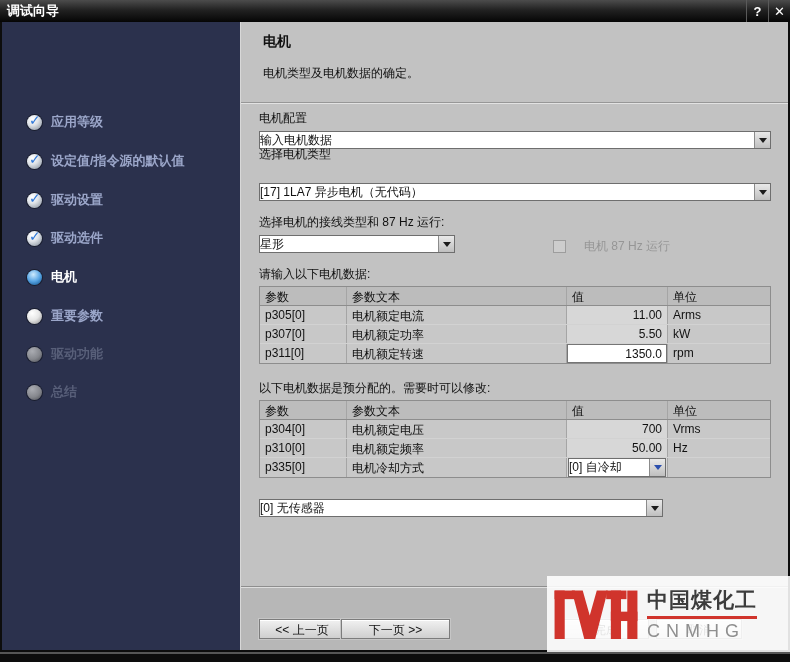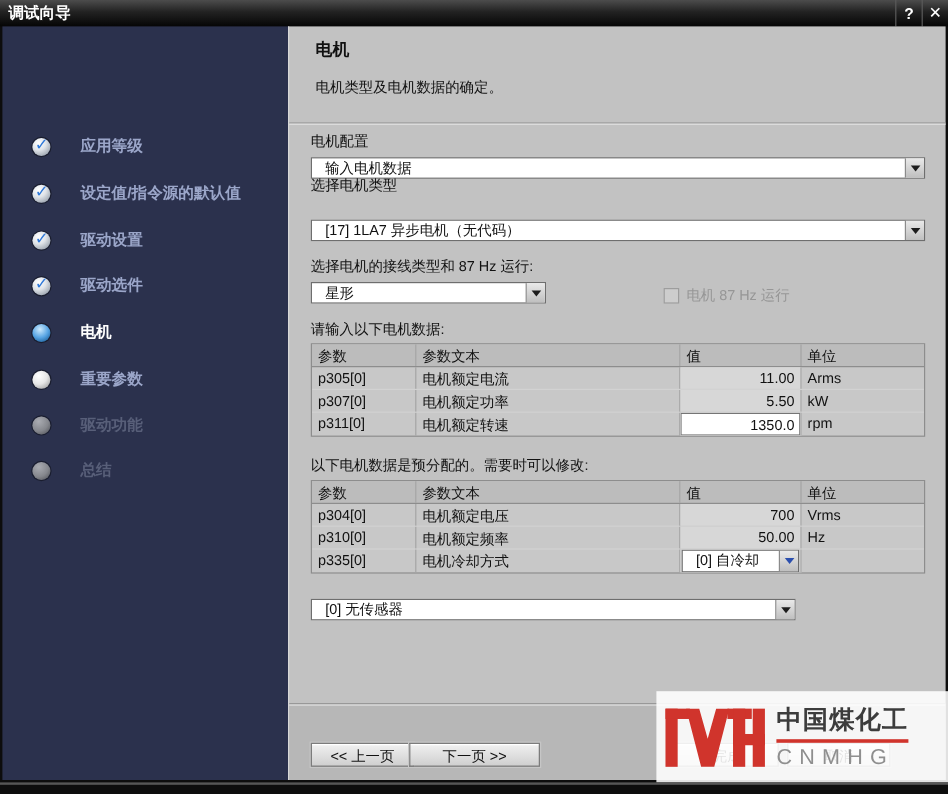--- a/index.html
+++ b/index.html
@@ -13,21 +13,21 @@
               display:flex; align-items:center; }
   .titlebar .title { color:#fff; font-weight:bold; font-size:13px; padding-left:7px; flex:1; }
   .tb-btn { width:22px; height:22px; color:#fff; font-weight:bold; font-size:13px;
             display:flex; align-items:center; justify-content:center;
             border-left:1px solid #5a5a5a; cursor:default; }
   
   .body { position:absolute; left:2px; top:22px; width:786px; height:628px; }
   .bottom-strip { position:absolute; left:0; bottom:8px; width:790px; height:2px; background:#565656; }
   
   .sidebar { position:absolute; left:0; top:0; width:238px; height:628px; background:#2b314d; }
-  .side-item { position:absolute; left:25px; height:20px; display:flex; align-items:center; gap:25px;
+  .side-item { position:absolute; left:25px; height:20px; display:flex; align-items:center; gap:9px;
                font-weight:bold; font-size:13px; white-space:nowrap; }
   .orb { width:15px; height:15px; border-radius:50%; position:relative; flex:0 0 15px;
          box-shadow:0 0 0 1px rgba(0,0,0,.4); }
   .done .orb     { background:radial-gradient(circle at 35% 28%, #ffffff, #dfe3e8 42%, #a2aab4 78%, #7e8690); }
   .done .orb::after { content:"✓"; position:absolute; left:2px; top:-3px; color:#2f78d8;
                       font-size:14px; font-weight:bold; }
   .current .orb  { background:radial-gradient(circle at 42% 30%, #cdeafd, #58a5e4 50%, #1f649f 85%); }
   .todo .orb     { background:radial-gradient(circle at 35% 28%, #ffffff, #e6e6e6 48%, #ababab 82%); }
   .disabled .orb { background:radial-gradient(circle at 35% 28%, #aaacb2, #85878d 55%, #5c5e64 85%); }
   .done .side-label, .todo .side-label { color:#9ba6c9; }
@@ -37,28 +37,28 @@
   .content { position:absolute; left:238px; top:0; width:548px; height:628px;
              background:#c2c2c2; border-left:1px solid #d8d8d8; }
   .page-title { position:absolute; left:22px; top:11px; font-size:14px; font-weight:bold; }
   .page-sub   { position:absolute; left:22px; top:43px; }
   .sep  { position:absolute; left:0; top:80px; width:100%; height:2px;
           border-top:1px solid #979797; border-bottom:1px solid #e2e2e2; }
   .lbl { position:absolute; left:18px; white-space:nowrap; }
   
   .combo { position:absolute; height:18px; background:#fff; border:1px solid #6e6e6e;
            display:flex; align-items:center; cursor:default; }
-  .combo-text { flex:1; padding:0 11px; white-space:nowrap; overflow:hidden; }
+  .combo-text { flex:1; padding:0 0; white-space:nowrap; overflow:hidden; }
   .combo-btn { width:16px; height:16px; margin:0; background:linear-gradient(#e9e9e9,#bfbfbf);
                border-left:1px solid #8b8b8b; display:flex; align-items:center; justify-content:center; }
   .arr { width:0; height:0; border-left:4px solid transparent; border-right:4px solid transparent;
          border-top:5px solid #1c1c1c; }
   .arr-blue { border-top-color:#2b4fae; }
   
-  .cbrow { position:absolute; display:flex; align-items:center; gap:6px; color:#969696; }
+  .cbrow { position:absolute; display:flex; align-items:center; gap:18px; color:#969696; }
   .cb { width:13px; height:13px; background:#cdcdcd; border:1px solid #9d9d9d; }
   
   .ptable { position:absolute; left:18px; width:512px; border:1px solid #8d8d8d; background:#c8c8c8; }
   .trow { display:flex; height:19px; }
   .thead { background:#bcbcbc; border-bottom:1px solid #8d8d8d; }
   .tcell { padding:2px 5px 0 5px; border-right:1px solid #a5a5a5; overflow:hidden; white-space:nowrap; }
   .tcell:last-child { border-right:none; }
   .c1 { width:87px; } .c2 { width:220px; } .c3 { width:101px; } .c4 { width:104px; flex:1; }
   .trow.tdata { border-bottom:1px solid #d2d2d2; }
   .trow.tdata:last-child { border-bottom:none; }

